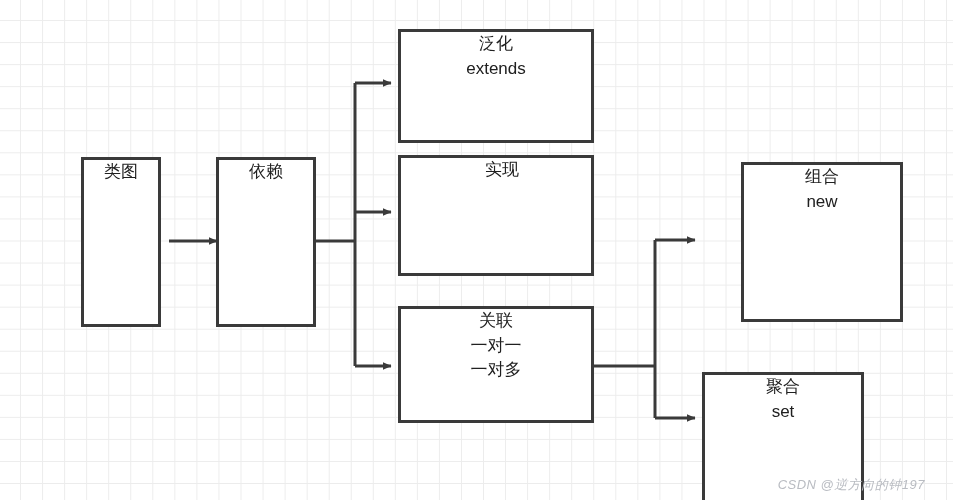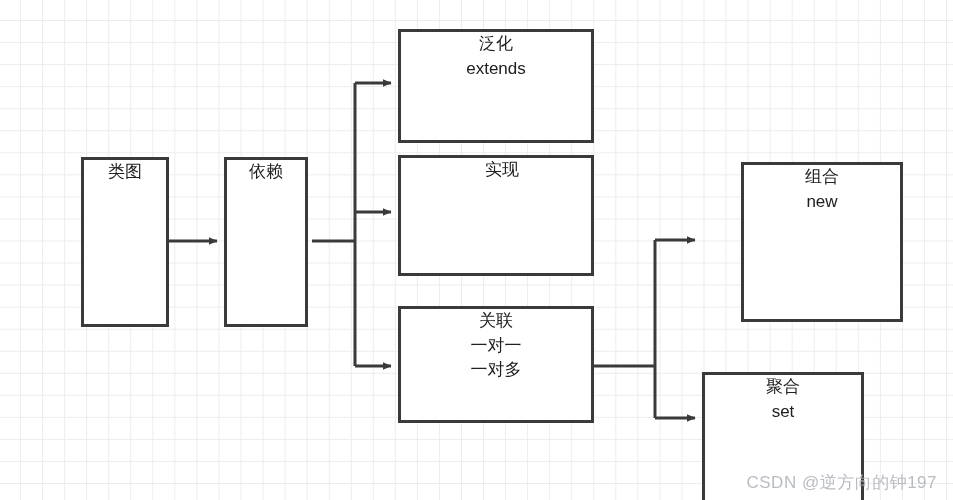--- a/index.html
+++ b/index.html
@@ -39,27 +39,28 @@
   #edges {
     position: absolute;
     left: 0; top: 0;
     width: 953px;
     height: 500px;
     z-index: 2;
     pointer-events: none;
   }
   #watermark {
     position: absolute;
-    right: 16px;
+    right: 28px;
     bottom: 6px;
-    font-size: 17px;
+    font-size: 13px;
     color: #b9bcc2;
     letter-spacing: 0.5px;
     white-space: nowrap;
     z-index: 5;
+    font-style: italic;
   }
 </style>
 </head>
 <body>
 
 <div id="canvas">
 
   <svg id="edges" viewBox="0 0 953 500" xmlns="http://www.w3.org/2000/svg">
     <defs>
       <marker id="arrowhead" markerWidth="9" markerHeight="9" refX="8.4" refY="4.5" orient="auto" markerUnits="userSpaceOnUse">
@@ -95,24 +96,24 @@
 
     <g>
       <path d="M655,240 L695,240" stroke="#3a3a3a" stroke-width="3" fill="none" marker-end="url(#arrowhead)"></path>
     </g>
 
     <g>
       <path d="M655,418 L695,418" stroke="#3a3a3a" stroke-width="3" fill="none" marker-end="url(#arrowhead)"></path>
     </g>
   </svg>
 
-  <div class="node" style="left: 81px; top: 157px; width: 88px; height: 170px; border-color: rgb(58, 58, 58); background: rgb(255, 255, 255);">
+  <div class="node" style="left: 81px; top: 157px; width: 80px; height: 170px; border-color: rgb(58, 58, 58); background: rgb(255, 255, 255);">
       <span class="ln">类图</span>
     </div>
-  <div class="node" style="left: 224px; top: 157px; width: 84px; height: 170px; border-color: rgb(58, 58, 58); background: rgb(255, 255, 255);">
+  <div class="node" style="left: 216px; top: 157px; width: 100px; height: 170px; border-color: rgb(58, 58, 58); background: rgb(255, 255, 255);">
       <span class="ln">依赖</span>
     </div>
   <div class="node" style="left: 398px; top: 29px; width: 196px; height: 114px; border-color: rgb(58, 58, 58); background: rgb(255, 255, 255);">
       <span class="ln">泛化</span>
       <span class="ln">extends</span>
     </div>
   <div class="node" style="left: 398px; top: 155px; width: 196px; height: 121px; border-color: rgb(58, 58, 58); background: rgb(255, 255, 255); padding-left: 12px;">
       <span class="ln">实现</span>
     </div>
   <div class="node" style="left: 398px; top: 306px; width: 196px; height: 117px; border-color: rgb(58, 58, 58); background: rgb(255, 255, 255); font-family: Liberation Serif, serif;">

